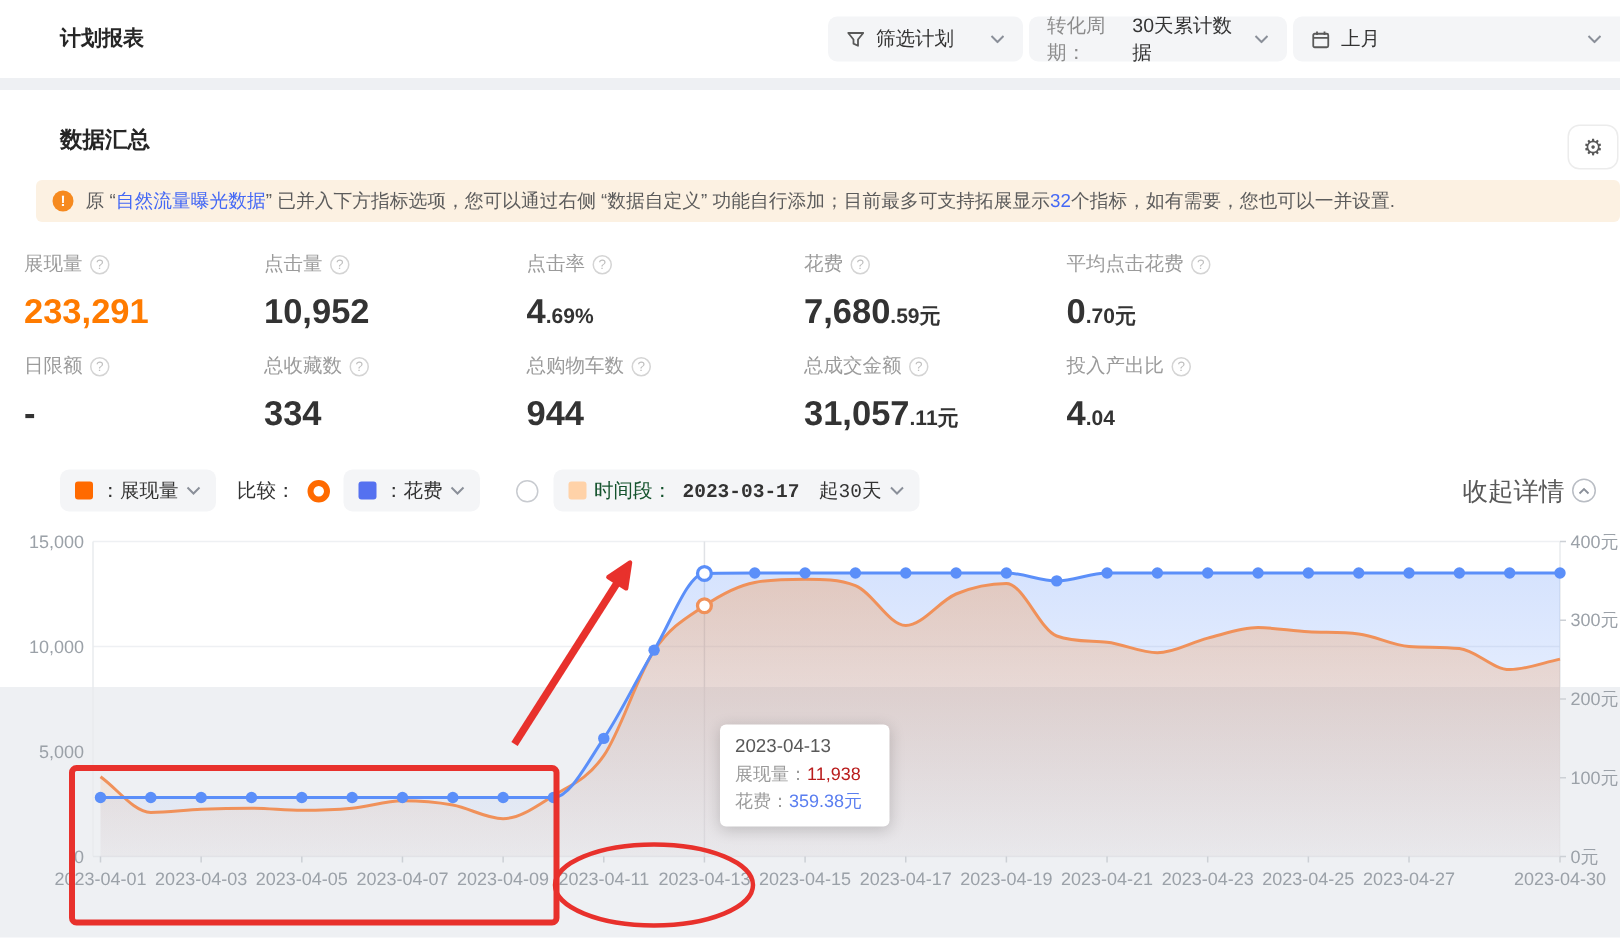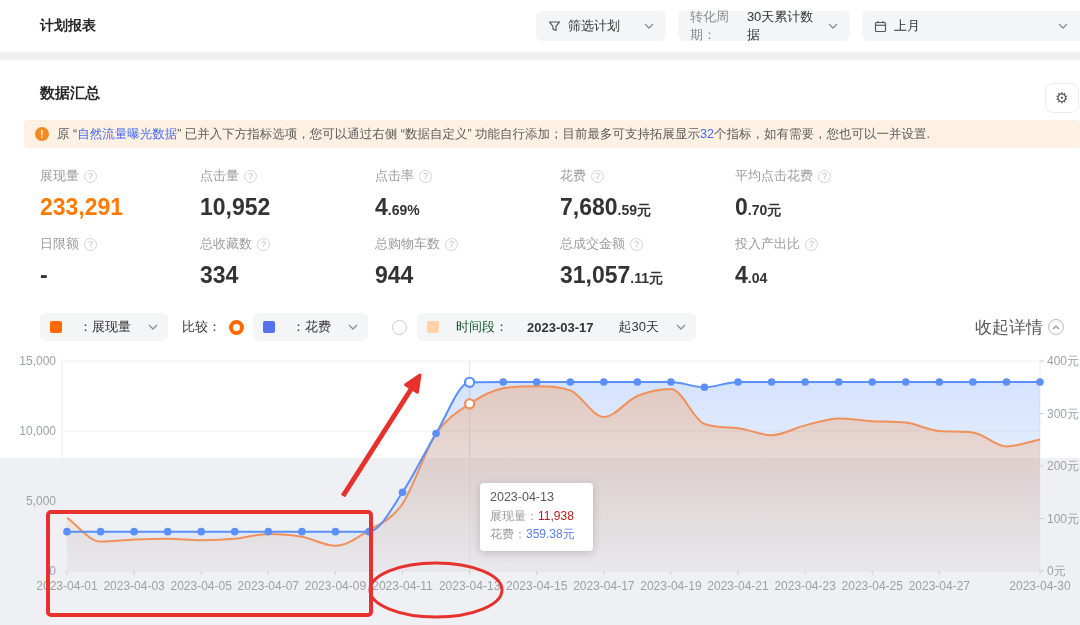--- a/index.html
+++ b/index.html
@@ -5,21 +5,21 @@
   html,body{margin:0;padding:0;}
   body{
     width:1080px;height:625px;position:relative;overflow:hidden;
     background:#eef0f3;
     font-family:"Liberation Sans","DejaVu Sans",sans-serif;
     -webkit-font-smoothing:antialiased;
   }
   
   .topbar{height:52px;background:#fff;display:flex;align-items:center;padding-left:40px;box-sizing:border-box;}
   .topbar-title{font-size:14px;font-weight:600;color:#262626;}
-  .topbar-right{margin-left:auto;display:flex;gap:12px;align-items:flex-start;}
+  .topbar-right{margin-left:auto;display:flex;gap:4px;align-items:flex-start;}
   .pill{background:#f4f5f7;border-radius:6px;height:30px;display:flex;align-items:center;
         padding:0 12px;font-size:13px;color:#333;gap:7px;box-sizing:border-box;cursor:pointer;}
   .pill-a{width:130px;}
   .pill-b{width:172px;}
   .pill-c{width:218px;border-radius:6px 0 0 6px;}
   .pill .muted{color:#8c8c8c;}
   .pill .spacer{flex:1;}
   .chev{flex:none;display:block;}
   
   .gap{height:8px;}
@@ -29,36 +29,36 @@
   .gear-btn{position:absolute;top:23px;right:1px;width:34px;height:30px;border:1px solid #ececec;
             border-radius:8px;background:#fff;display:flex;align-items:center;justify-content:center;
             color:#595959;font-size:15px;cursor:pointer;box-sizing:border-box;}
   
   .notice{margin:17px 0 0 24px;width:calc(100% - 24px);background:#fcf1e2;border-radius:4px;height:28px;
           display:flex;align-items:center;padding:0 11px;font-size:12.5px;color:#5c5c5c;box-sizing:border-box;white-space:nowrap;overflow:hidden;}
   .notice-icon{width:14px;height:14px;border-radius:50%;background:#f68a1f;color:#fff;font-size:10px;
                font-weight:700;display:flex;align-items:center;justify-content:center;margin-right:8px;flex:none;}
   .notice .link{color:#4468f5;cursor:pointer;}
   
-  .metrics{padding:19px 0 0 40px;}
+  .metrics{padding:19px 0 0 16px;}
   .mrow{display:flex;margin-bottom:14px;}
   .mcell{box-sizing:border-box;}
   .mrow .mcell:nth-child(1){width:160px;}
   .mrow .mcell:nth-child(2){width:175px;}
   .mrow .mcell:nth-child(3){width:185px;}
   .mrow .mcell:nth-child(4){width:175px;}
   .mlabel{font-size:13px;color:#9b9b9b;display:flex;align-items:center;gap:5px;}
   .q{width:13px;height:13px;border:1px solid #d4d4d4;border-radius:50%;color:#bfbfbf;font-size:9px;
      display:inline-flex;align-items:center;justify-content:center;cursor:pointer;flex:none;box-sizing:border-box;}
   .mvalue{margin-top:9px;font-size:23px;font-weight:700;color:#333;}
   .mvalue .sm{font-size:14px;}
   
   .controls{display:flex;align-items:center;padding:9px 24px 0 40px;height:30px;}
   .cpill{background:#f4f5f7;border-radius:6px;height:28px;display:flex;align-items:center;
-         padding:0 10px;font-size:13px;color:#333;gap:17px;cursor:pointer;box-sizing:border-box;}
+         padding:0 10px;font-size:13px;color:#333;gap:5px;cursor:pointer;box-sizing:border-box;font-family:Liberation Mono, monospace;}
   .swatch{width:12px;height:12px;border-radius:2px;flex:none;}
   .compare{font-size:13px;color:#333;margin:0 8px 0 14px;}
   .radio-on{width:15px;height:15px;border-radius:50%;border:4.5px solid #ff6a00;background:#fff;
             box-sizing:border-box;margin-right:9px;cursor:pointer;flex:none;}
   .radio-off{width:15px;height:15px;border-radius:50%;border:1px solid #c8cbd0;background:#fff;
              box-sizing:border-box;margin:0 10px 0 24px;cursor:pointer;flex:none;}
   .pdate{font-weight:600;margin:0 8px 0 2px;}
   .collapse{margin-left:auto;margin-right:-8px;font-size:17px;color:#595959;display:flex;
             align-items:center;gap:5px;cursor:pointer;}
   .collapse-icon{width:16px;height:16px;border-radius:50%;border:1px solid #b9bdc4;display:flex;

